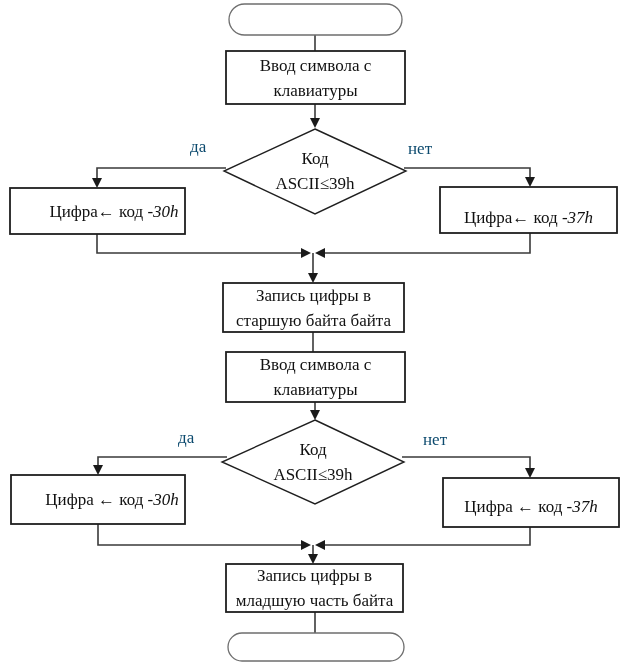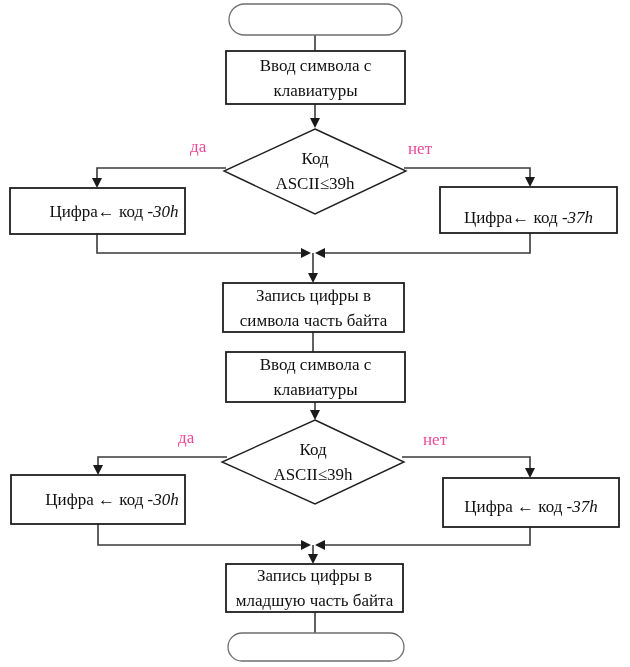--- a/index.html
+++ b/index.html
@@ -17,21 +17,21 @@
     text-align:center;
     font-size:17px;
     line-height:25px;
     color:#111111;
     white-space:nowrap;
   }
   .txt .val{font-style:italic;}
   .lbl{
     position:absolute;
     font-size:17px;
-    color:#ec4899;
+    color:#0c4a6e;
     white-space:nowrap;
   }
   .center-flex{
     display:flex;flex-direction:column;
     align-items:center;justify-content:center;
   }
 </style>
 </head>
 <body>
 
@@ -102,21 +102,21 @@
   <div class="txt center-flex" style="left:10px;top:188px;width:208px;height:46px;">
     <div><span>Цифра← код -</span><span class="val">30h</span></div>
   </div>
 
   <div class="txt center-flex" style="left:440px;top:187px;width:177px;height:61px;">
     <div><span>Цифра← код -</span><span class="val">37h</span></div>
   </div>
 
   <div class="txt center-flex" style="left:223px;top:283px;width:181px;height:49px;">
     <div>Запись цифры в</div>
-    <div>символа часть байта</div>
+    <div>старшую байта байта</div>
   </div>
 
   <div class="txt center-flex" style="left:226px;top:352px;width:179px;height:50px;">
     <div>Ввод символа с</div>
     <div>клавиатуры</div>
   </div>
 
   <div class="txt center-flex" style="left:233px;top:436px;width:160px;height:52px;">
     <div>Код</div>
     <div>ASCII≤39h</div>

